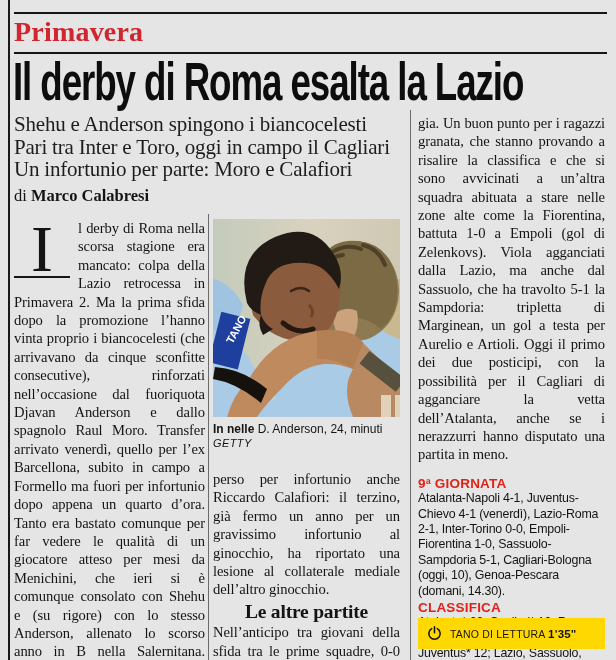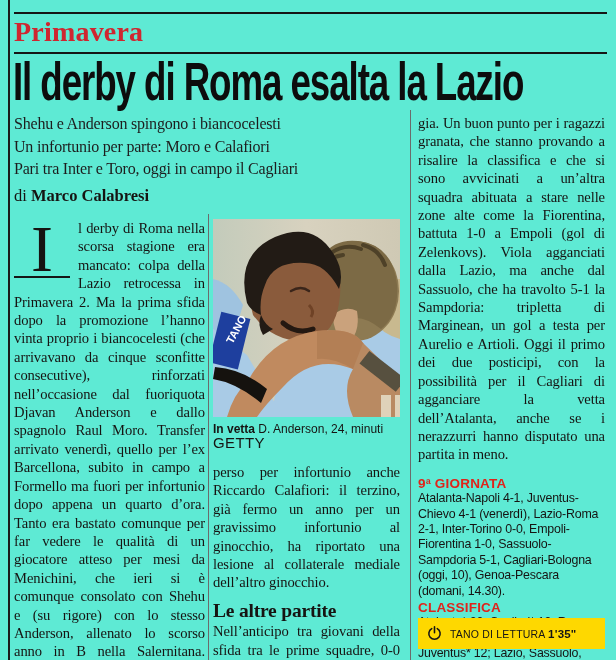--- a/index.html
+++ b/index.html
@@ -1,54 +1,54 @@
 <!DOCTYPE html>
 <html lang="it" style="--red: #cf2630; --hot-red: #e0231a; --ink: #161412; --yellow: #fed800;"><head>
 <meta charset="utf-8">
 <style>
   :root{
     --red:#cf2630; --hot-red:#e0231a; --ink:#161412; --yellow:#fed800;
   }
   *{margin:0;padding:0;box-sizing:border-box;}
   body{background:#ffffff;width:616px;height:660px;position:relative;overflow:hidden;
        font-family:"Liberation Serif", serif;color:var(--ink);}
-  .page{position:absolute;inset:0;background:#5eead4;}
+  .page{position:absolute;inset:0;background:#e5e5e5;}
   .edge-rule{position:absolute;left:8px;top:0;width:2px;height:660px;background:#1a1a1a;}
   .hrule{position:absolute;left:14px;width:593px;height:2px;background:#151515;}
   .rule-top{top:12px;}
   .rule-mid{top:52px;}
   .kicker{position:absolute;left:14px;top:16px;font-family:"Liberation Serif",serif;
           font-weight:700;font-size:28px;color:var(--red);letter-spacing:.2px;}
   .headline{position:absolute;left:13px;top:56px;font-family:"Liberation Sans",sans-serif;
             font-weight:700;font-size:51px;line-height:50px;white-space:nowrap;color:#0d0d0d;
             transform:scaleX(.72) scaleY(1.04);transform-origin:left top;letter-spacing:-1.5px;}
-  .subhead{position:absolute;left:14px;top:113px;width:397px;font-size:16px;line-height:22.5px;
+  .subhead{position:absolute;left:14px;top:113px;width:397px;font-size:21px;line-height:22.5px;
            color:#1d1d1d;letter-spacing:-.2px;}
   .byline{position:absolute;left:14px;top:186px;font-size:16.5px;}
   .byline .di{}
   .byline .author{font-weight:700;margin-top:14px;}
   
   .col{position:absolute;font-size:14.6px;line-height:18.4px;text-align:justify;
        letter-spacing:-.1px;}
   .col1{left:14px;top:219px;width:191px;}
   .col2{left:213px;top:219px;width:187px;}
   .col3{left:418px;top:114px;width:187px;}
   .vdiv{position:absolute;width:1px;background:#6b6b6b;}
   .vdiv1{left:208px;top:214px;height:446px;}
   .vdiv2{left:410px;top:110px;height:550px;}
   .dropcap{float:left;width:56px;height:56px;margin:3px 8px 6px 0;font-size:66px;line-height:54px;
            text-align:center;font-weight:400;border-bottom:2px solid #151515;padding-bottom:6px;}
   
   .photo{width:187px;height:198px;display:block;}
   .caption{margin-top:5px;font-family:"Liberation Sans",sans-serif;font-size:12px;
            text-align:left;letter-spacing:0;line-height:14px;}
   .caption .b{font-weight:700;}
-  .caption .credit{font-size:15px;letter-spacing:.4px;}
-  .col2 p.body{margin-top:12px;}
-  .crosshead{font-size:19.5px;font-weight:700;margin:10px 0 2px;text-align:left;
+  .caption .credit{font-size:11px;letter-spacing:.4px;font-style:italic;}
+  .col2 p.body{margin-top:20px;}
+  .crosshead{font-size:19.5px;font-weight:700;margin:4px 0 2px;text-align:center;
              letter-spacing:-.2px;}
   
   .results{margin-top:12px;font-family:"Liberation Sans",sans-serif;text-align:left;
            font-size:12.4px;line-height:15.4px;letter-spacing:-.2px;}
   .res-title{color:var(--hot-red);font-weight:700;font-size:13.5px;letter-spacing:.2px;}
   .res-title.second{margin-top:1px;}
   .badge{position:absolute;left:418px;top:618px;width:187px;height:31px;background:var(--yellow);
          display:flex;align-items:center;padding:0 8px;gap:7px;}
   .badge-label{font-family:"Liberation Sans",sans-serif;font-size:10.5px;letter-spacing:.2px;
                color:#151515;}
@@ -61,22 +61,22 @@
 <div class="page">
   <div class="edge-rule"></div>
   <div class="hrule rule-top"></div>
   <div class="kicker">Primavera</div>
   <div class="hrule rule-mid"></div>
 
   <h1 class="headline">Il derby di Roma esalta la Lazio</h1>
 
   <div class="subhead">
     <div>Shehu e Anderson spingono i biancocelesti</div>
+    <div>Pari tra Inter e Toro, oggi in campo il Cagliari</div>
     <div>Un infortunio per parte: Moro e Calafiori</div>
-    <div>Pari tra Inter e Toro, oggi in campo il Cagliari</div>
   </div>
 
   <div class="byline">
     <span class="di">di</span>
     <span class="author">Marco Calabresi</span>
   </div>
 
   <div class="col col1">
     <span class="dropcap">I</span><span>l derby di Roma nella scorsa stagione era mancato: colpa della Lazio retrocessa in Primavera 2. Ma la prima sfida dopo la promozione l’hanno vinta proprio i biancocelesti (che arrivavano da cinque sconfitte consecutive), rinforzati nell’occasione dal fuoriquota Djavan Anderson e dallo spagnolo Raul Moro. Transfer arrivato venerdì, quello per l’ex Barcellona, subito in campo a Formello ma fuori per infortunio dopo appena un quarto d’ora. Tanto era bastato comunque per far vedere le qualità di un giocatore atteso per mesi da Menichini, che ieri si è comunque consolato con Shehu e (su rigore) con lo stesso Anderson, allenato lo scorso anno in B nella Salernitana. Inutile l’assalto della Roma, che ha portato soltanto al 2-1 arrivato nei minuti finali per un’autorete di Falbo. Giornata nera per la Roma, che ha</span>
   </div>
@@ -123,21 +123,21 @@
 
       <g transform="rotate(14 18 120)">
         <rect x="2" y="96" width="30" height="52" fill="#1e3f9e"></rect>
         <text x="17" y="128" transform="rotate(-76 17 124)" font-family="Liberation Sans, sans-serif" font-size="11" font-weight="700" fill="#ffffff">TANO</text>
       </g>
       <path d="M2 148 Q30 150 54 170 L48 184 Q24 164 0 160 Z" fill="#15120e"></path>
 
       <path d="M168 176 l10 0 0 22 -10 0 Z M182 176 l5 0 0 22 -5 0Z" fill="#e8e4cf" opacity=".8"></path>
     </svg>
     <div class="caption">
-      <span class="b">In vetta</span><span> D. Anderson, 24, minuti </span><span class="credit">GETTY</span>
+      <span class="b">In nelle</span><span> D. Anderson, 24, minuti </span><span class="credit">GETTY</span>
     </div>
     <p class="body">perso per infortunio anche Riccardo Calafiori: il terzino, già fermo un anno per un gravissimo infortunio al ginocchio, ha riportato una lesione al collaterale mediale dell’altro ginocchio.</p>
     <h3 class="crosshead">Le altre partite</h3>
     <p>Nell’anticipo tra giovani della sfida tra le prime squadre, 0-0 tra Inter e Torino, in un campo reso pesantissimo dalla piog-</p>
   </div>
 
   <div class="vdiv vdiv2"></div>
 
   <div class="col col3">
     <p>gia. Un buon punto per i ragazzi granata, che stanno provando a risalire la classifica e che si sono avvicinati a un’altra squadra abituata a stare nelle zone alte come la Fiorentina, battuta 1-0 a Empoli (gol di Zelenkovs). Viola agganciati dalla Lazio, ma anche dal Sassuolo, che ha travolto 5-1 la Sampdoria: tripletta di Marginean, un gol a testa per Aurelio e Artioli. Oggi il primo dei due posticipi, con la possibilità per il Cagliari di agganciare la vetta dell’Atalanta, anche se i nerazzurri hanno disputato una partita in meno.</p>

